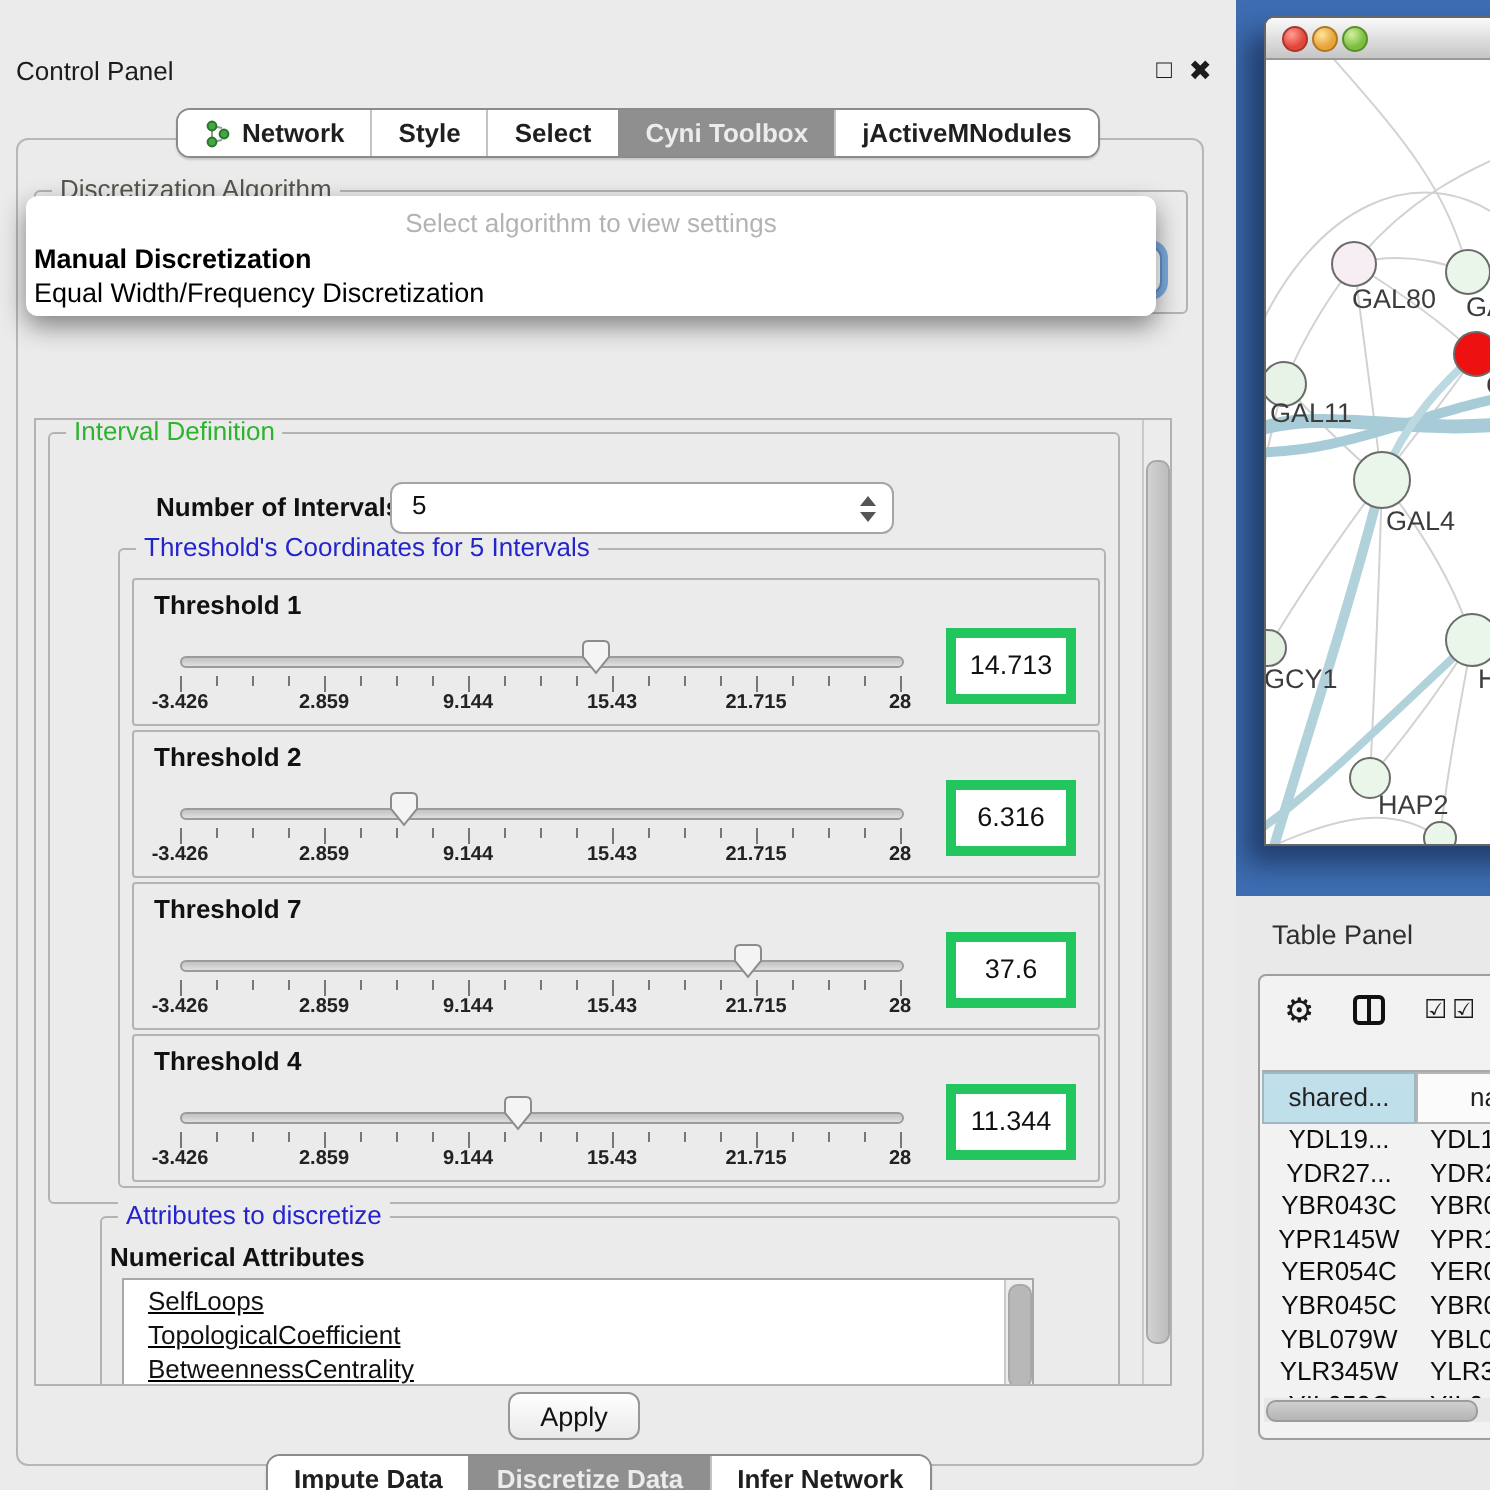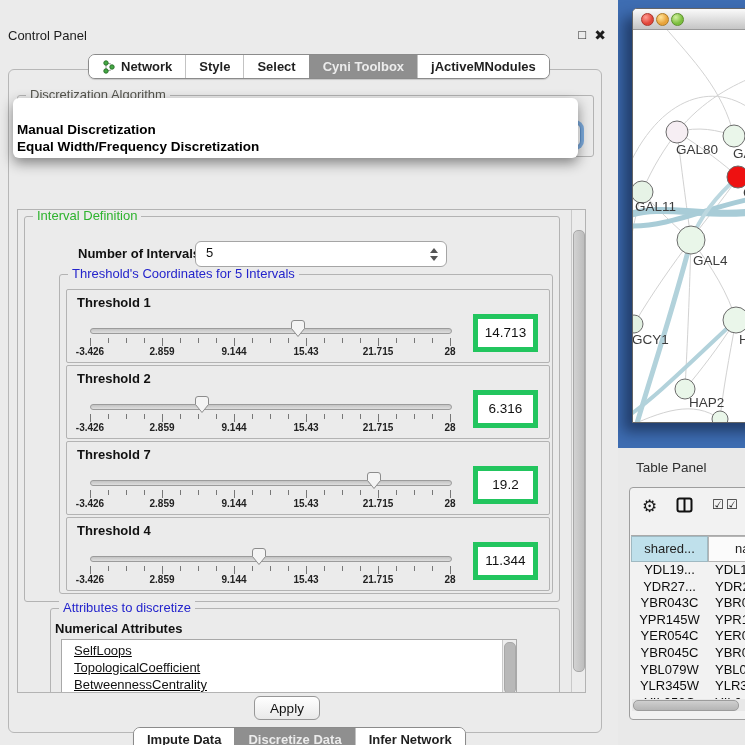--- a/index.html
+++ b/index.html
@@ -34,21 +34,21 @@
   .spin:before,.spin:after{content:"";display:block;width:0;height:0;border-left:4px solid transparent;
          border-right:4px solid transparent;}
   .spin:before{border-bottom:5px solid #555;margin-bottom:3px;}
   .spin:after{border-top:5px solid #555;}
   .focus-ring{box-shadow:0 0 0 3px rgba(105,160,220,.85);border-color:#5e93cf;}
   
   .popup{position:absolute;left:4px;top:28px;width:565px;height:60px;background:#fff;
          border-radius:6px;box-shadow:0 5px 13px rgba(0,0,0,.45);z-index:40;}
   .popup .ph{position:absolute;left:0;right:0;top:6px;text-align:center;font-size:13px;color:#b3b3b3;}
   .popup .op1{position:absolute;left:4px;top:24px;font-size:13.5px;font-weight:bold;color:#000;}
-  .popup .op2{position:absolute;left:4px;top:41px;font-size:13.5px;color:#000;font-weight:bold;}
+  .popup .op2{position:absolute;left:4px;top:41px;font-size:13.5px;color:#000;}
   
   .scrollpane{position:absolute;left:8px;top:139px;width:567px;height:482px;
               border:1px solid #b3b3b3;background:#ebebeb;overflow:hidden;}
   .vsb{position:absolute;top:0;right:0;bottom:0;width:13px;background:#ececec;border-left:1px solid #c9c9c9;}
   .vsb .thumb{position:absolute;left:1px;width:10px;border-radius:5px;
               background:linear-gradient(90deg,#d2d2d2,#bdbdbd);border:1px solid #a8a8a8;}
   .boldlbl{font-size:13px;font-weight:bold;color:#111;position:absolute;white-space:nowrap;}
   
   .thr-box{position:absolute;left:6px;width:482px;height:72px;border:1px solid #b3b3b3;
            border-radius:2px;background:#ebebeb;}
@@ -126,20 +126,21 @@
   <div class="content">
 
     <div class="group" style="left:8px;top:25px;width:575px;height:60px;">
       <span class="group-title t-dark">Discretization Algorithm</span>
       <div class="combo focus-ring" style="left:8px;top:27px;width:553px;height:22px;">
         <span class="spin"></span>
       </div>
     </div>
 
     <div class="popup">
+      <div class="ph">Select algorithm to view settings</div>
       <div class="op1">Manual Discretization</div>
       <div class="op2">Equal Width/Frequency Discretization</div>
     </div>
 
 
     <div class="scrollpane">
 
       <div class="group" style="left:6px;top:6px;width:534px;height:384px;">
         <span class="group-title t-green">Interval Definition</span>
         <span class="boldlbl" style="left:53px;top:29px;">Number of Intervals</span>
@@ -246,21 +247,21 @@
                 <div class="tick" style="left: 383px; top: 48px; height: 8px;"></div>
                 <div class="ticklbl" style="left: -7px;">-3.426</div>
                 <div class="ticklbl" style="left: 65px;">2.859</div>
                 <div class="ticklbl" style="left: 137px;">9.144</div>
                 <div class="ticklbl" style="left: 209px;">15.43</div>
                 <div class="ticklbl" style="left: 281px;">21.715</div>
                 <div class="ticklbl" style="left: 353px;">28</div>
                 <svg width="16" height="19" class="thumb-svg" style="left: 299.394px;">
                   <path d="M1.5,4 Q1.5,1.5 4,1.5 L12,1.5 Q14.5,1.5 14.5,4 L14.5,9.5 L8,17.5 L1.5,9.5 Z" fill="#f4f4f4" stroke="#8c8c8c"></path>
                 </svg>
-                <div class="valbox">19.2</div>
+                <div class="valbox">37.6</div>
               </div>
               <div class="thr-box" style="top: 242px;">
                 <div class="thr-label">Threshold 4</div>
                 <div class="track"></div>
                 <div class="tick" style="left: 23px; top: 48px; height: 8px;"></div>
                 <div class="tick" style="left: 41px; top: 48px; height: 5px;"></div>
                 <div class="tick" style="left: 59px; top: 48px; height: 5px;"></div>
                 <div class="tick" style="left: 77px; top: 48px; height: 5px;"></div>
                 <div class="tick" style="left: 95px; top: 48px; height: 8px;"></div>
                 <div class="tick" style="left: 113px; top: 48px; height: 5px;"></div>

